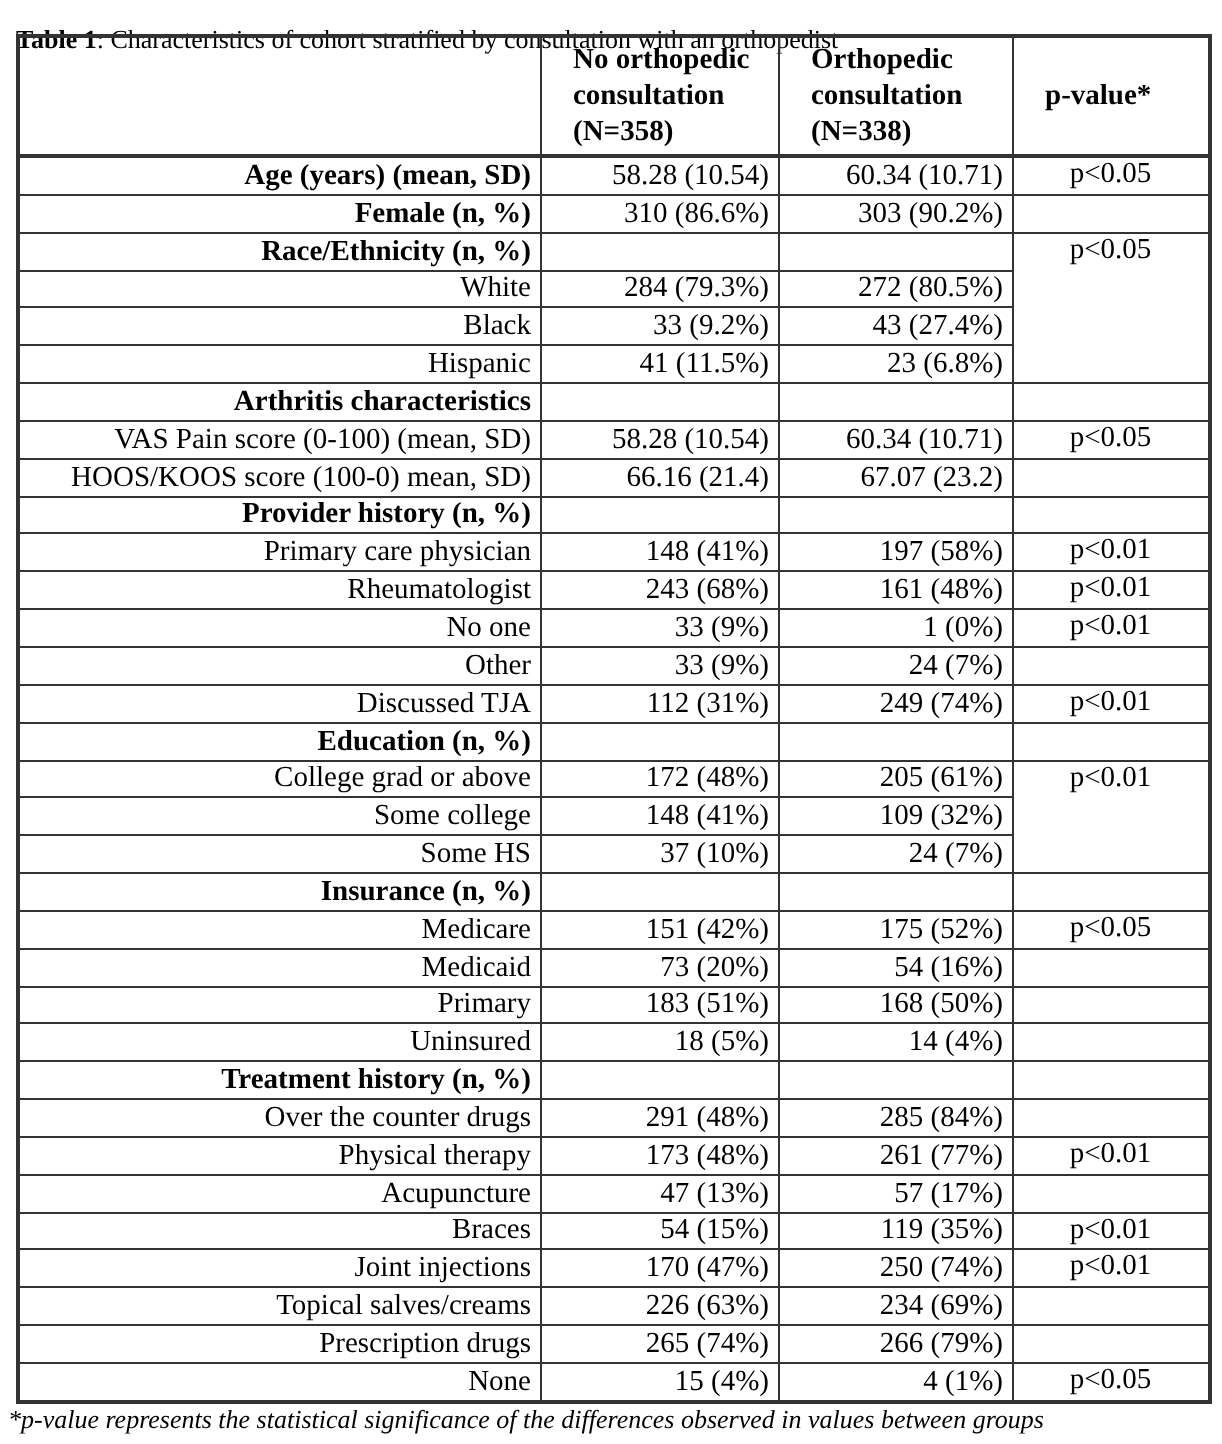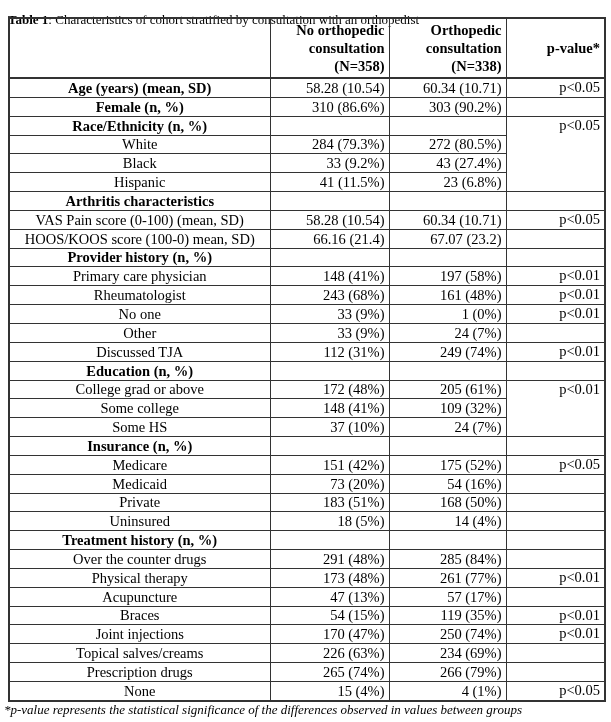--- a/index.html
+++ b/index.html
@@ -20,26 +20,26 @@
   }
   col.c0 { width: 261px; }
   col.c1 { width: 119px; }
   col.c2 { width: 117px; }
   col.c3 { width: 99px; }
   th, td {
     border: 1px solid #333; padding: 0 4px; line-height: 17px; height: 17.85px;
     vertical-align: bottom; white-space: nowrap; overflow: hidden;
   }
   th {
-    font-weight: bold; text-align: right; vertical-align: middle;
+    font-weight: bold; text-align: left; vertical-align: middle;
     height: 58px; line-height: 18px; white-space: normal; border-bottom: 2px solid #333; padding-left: 16px;
   }
-  td.label { text-align: center; }
+  td.label { text-align: right; }
   td.num { text-align: right; }
-  td.pv { text-align: right; vertical-align: top; }
+  td.pv { text-align: center; vertical-align: top; }
   tr.section td.label { font-weight: bold; }
   .footnote {
     position: absolute; left: 4px; top: 702px;
     font-size: 13px; font-style: italic; white-space: nowrap;
   }
 </style>
 </head>
 <body>
 
 <div class="caption">
@@ -191,21 +191,21 @@
         <td class="num">175 (52%)</td>
         <td class="pv">p&lt;0.05</td>
       </tr>
       <tr class="item">
         <td class="label">Medicaid</td>
         <td class="num">73 (20%)</td>
         <td class="num">54 (16%)</td>
         <td class="pv"></td>
       </tr>
       <tr class="item">
-        <td class="label">Private</td>
+        <td class="label">Primary</td>
         <td class="num">183 (51%)</td>
         <td class="num">168 (50%)</td>
         <td class="pv"></td>
       </tr>
       <tr class="item">
         <td class="label">Uninsured</td>
         <td class="num">18 (5%)</td>
         <td class="num">14 (4%)</td>
         <td class="pv"></td>
       </tr>

